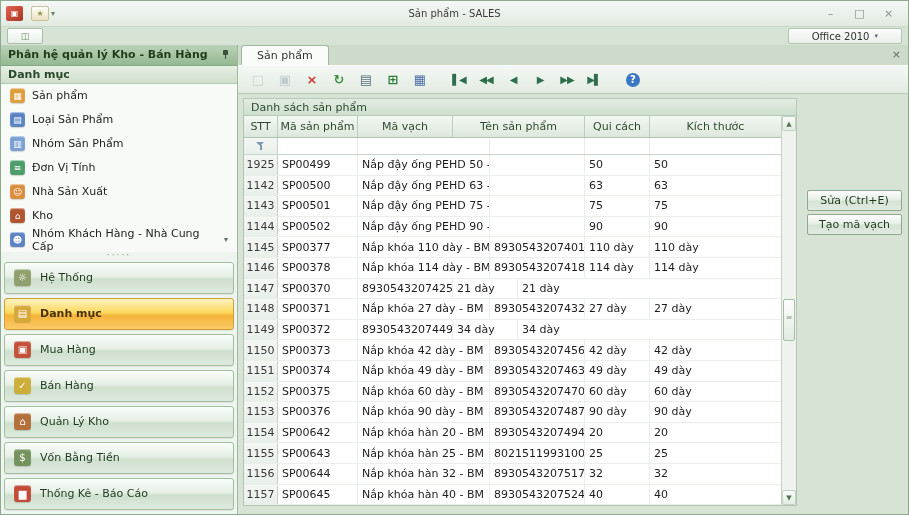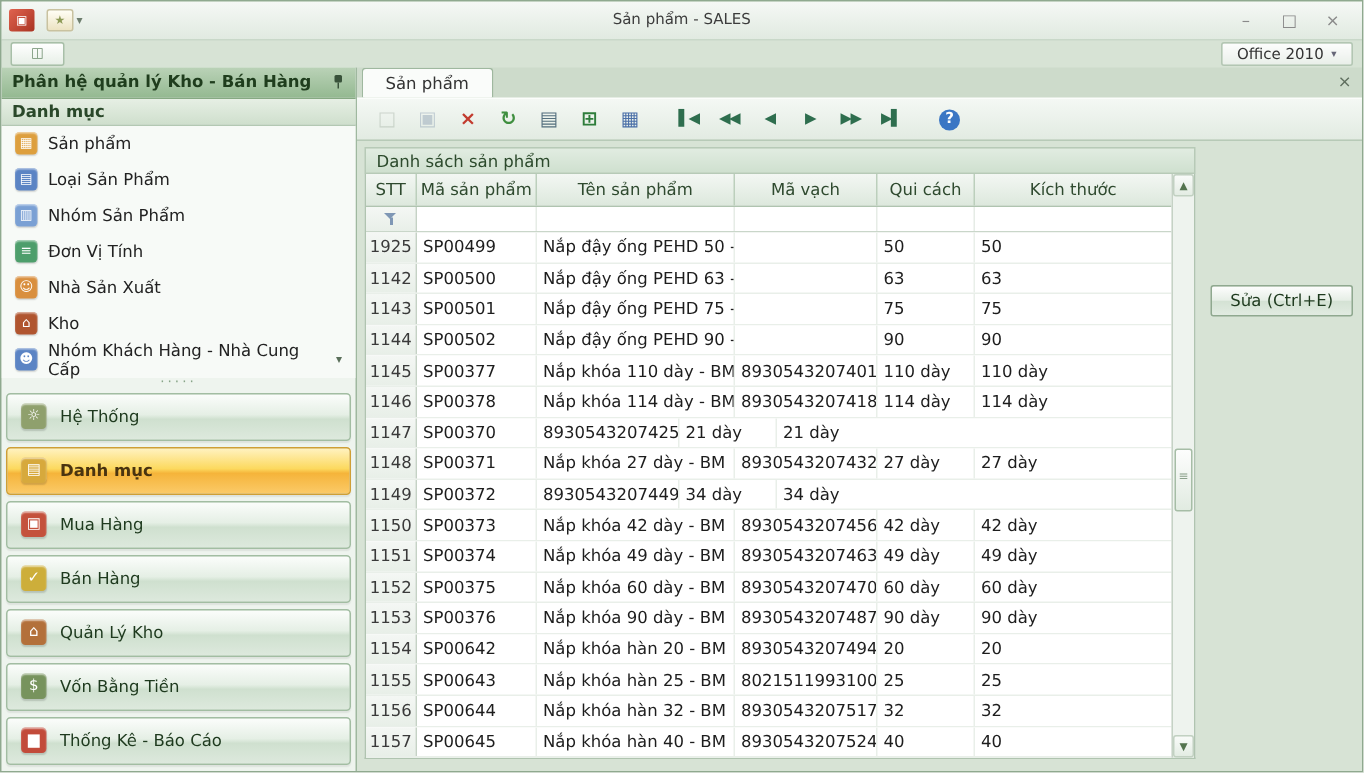--- a/index.html
+++ b/index.html
@@ -12,21 +12,21 @@
   .tb-title{position:absolute;left:0;right:0;text-align:center;font-size:10px;color:#3c3c3c;pointer-events:none;}
   .app-icon{width:17px;height:15px;border-radius:2px;background:linear-gradient(135deg,#e0634f,#a93322);display:flex;align-items:center;justify-content:center;color:#fff;font-size:8px;margin-right:8px;}
   .qa-icon{width:18px;height:15px;border-radius:2px;background:linear-gradient(#fffef5,#ece3c2);border:1px solid #c9c2a0;display:flex;align-items:center;justify-content:center;font-size:8px;color:#8d9a55;}
   .qa-caret{font-size:8px;color:#6d7d6d;margin-left:2px;}
   .win-controls{margin-left:auto;display:flex;z-index:2;}
   .win-btn{width:29px;height:19px;display:flex;align-items:center;justify-content:center;color:#8a8a8a;font-size:11px;border-radius:2px;}
 
   
   .subbar{height:18px;display:flex;align-items:center;padding:0 6px;background:#d7e3d5;}
   .mini-tab{width:36px;height:16px;background:linear-gradient(#ffffff,#e7efe7);border:1px solid #a8bfa8;border-radius:2px;display:flex;align-items:center;justify-content:center;color:#6f8f6f;font-size:9px;gap:2px;}
-  .theme-select{margin-left:auto;height:16px;padding:0 10px;background:linear-gradient(#fdfdfd,#e9efe9);border:1px solid #b3c6b3;border-radius:2px;font-size:10px;color:#333;display:flex;align-items:center;gap:5px;justify-content:center;}
+  .theme-select{margin-left:auto;height:16px;padding:0 23px;background:linear-gradient(#fdfdfd,#e9efe9);border:1px solid #b3c6b3;border-radius:2px;font-size:10px;color:#333;display:flex;align-items:center;gap:5px;justify-content:center;}
   .theme-select .caret{font-size:7px;color:#667;}
 
   
   .main{display:flex;height:469px;}
 
   
   .sidebar{width:237px;display:flex;flex-direction:column;border-right:1px solid #9fb89f;background:#eef4ee;}
   .sb-header{height:22px;background:linear-gradient(#bad2b7,#94b991);border-bottom:1px solid #86a983;display:flex;align-items:center;padding:0 7px;font-weight:bold;color:#1f3d1d;font-size:11px;}
   .pin{width:9px;height:10px;margin-left:auto;position:relative;}
   .pin::before{content:'';position:absolute;top:0;left:2px;width:5px;height:5px;background:#38523a;border-radius:1px;}
@@ -287,22 +287,22 @@
         </div>
 
       <div class="body">
         <div class="grid-wrap">
           <div class="group-header">Danh sách sản phẩm</div>
           <div class="grid">
             <div class="grid-cols">
               <div class="ghead">
                 <div class="hcell w-stt">STT</div>
                 <div class="hcell w-code">Mã sản phẩm</div>
+                <div class="hcell w-barcode">Mã vạch</div>
                 <div class="hcell w-name">Tên sản phẩm</div>
-                <div class="hcell w-barcode">Mã vạch</div>
                 <div class="hcell w-spec">Qui cách</div>
                 <div class="hcell w-size">Kích thước</div>
               </div>
               <div class="frow">
                 <div class="fcell rowhead w-stt">
                     <span class="funnel"></span>
                   </div>
                 <div class="fcell w-code"></div>
                 <div class="fcell w-name"></div>
                 <div class="fcell w-barcode"></div>
@@ -468,18 +468,19 @@
               <div class="vthumb"></div>
               <div class="varrow down">▼</div>
             </div>
           </div>
         </div>
 
         <div class="side-actions">
 
             <div class="action-btn">Sửa (Ctrl+E)</div>
 
+            <div class="action-btn">Tạo mã vạch</div>
           </div>
       </div>
 
     </div>
   </div>
 </div>
 
 </body></html>

